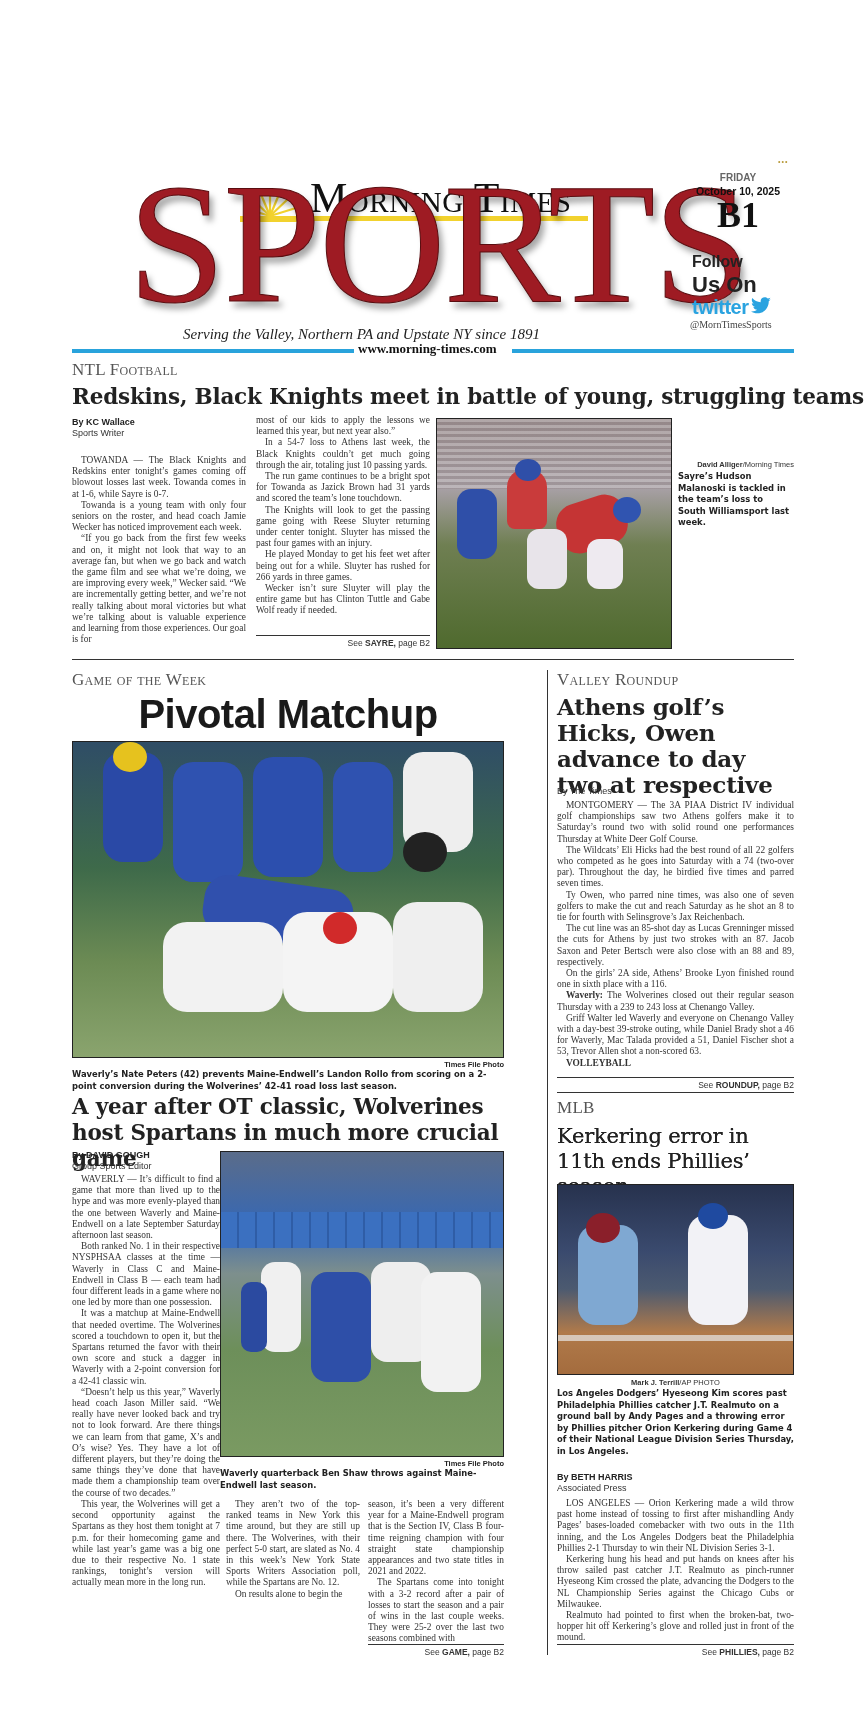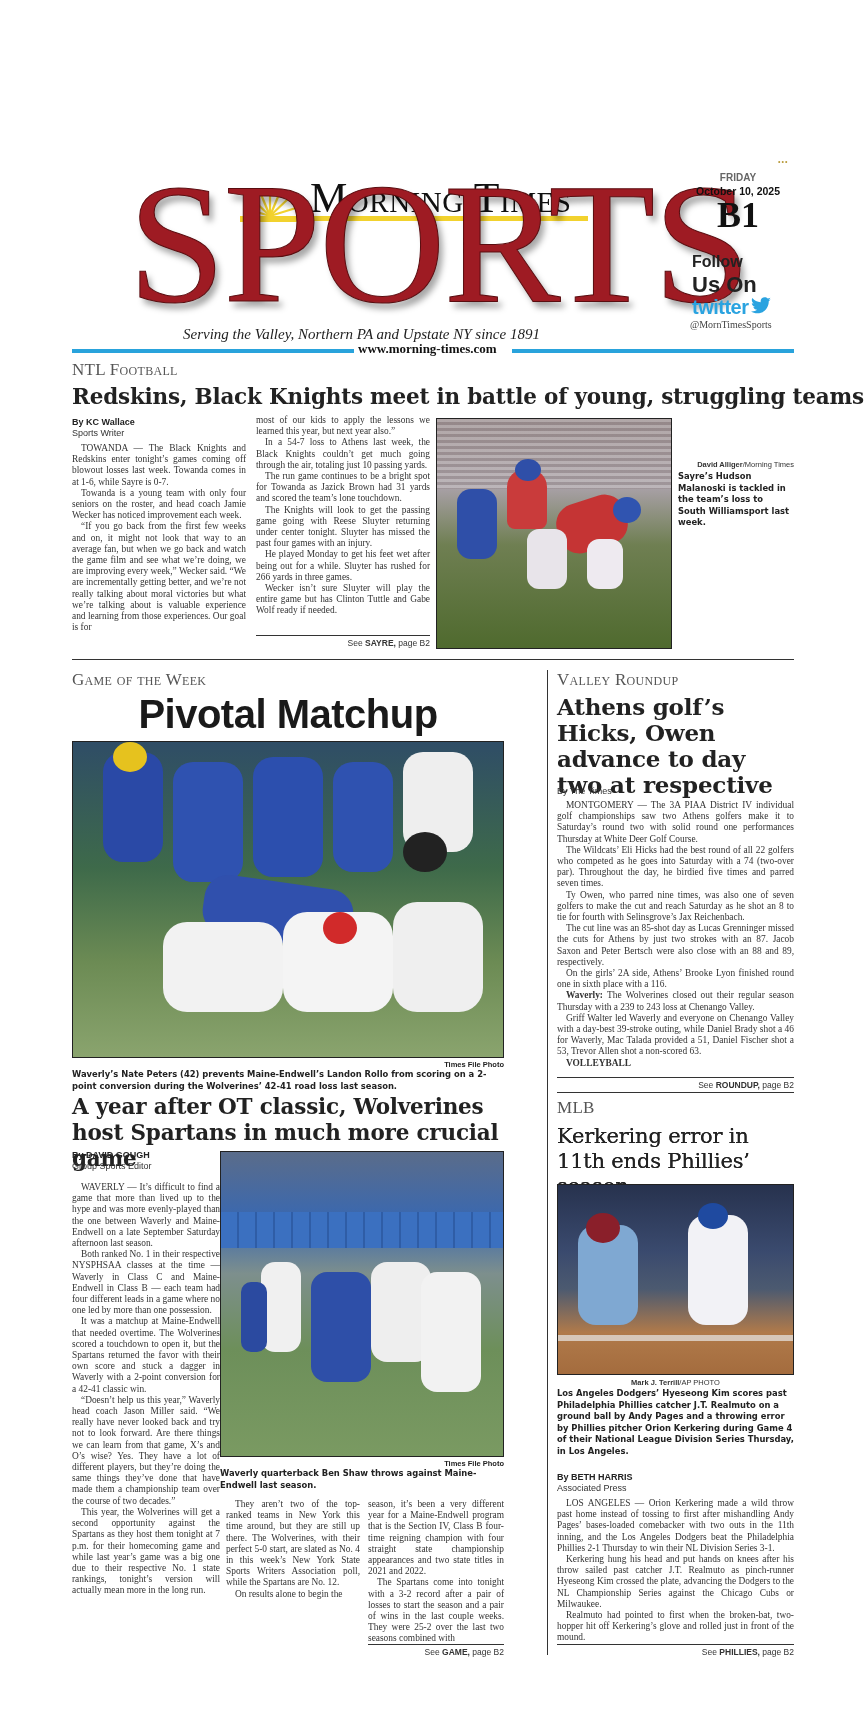--- a/index.html
+++ b/index.html
@@ -59,21 +59,21 @@
   </div>
   <div class="abs serif" style="left:690px;top:319px;font-size:10px;color:#444">@MornTimesSports</div>
 </div>
 
 <div class="abs" style="left:72px;top:360px;width:722px;height:302px">
   <div class="abs kicker" style="left:0;top:0">NTL Football</div>
   <div class="abs head" style="left:0;top:24px;font-size:21.5px;white-space:nowrap;letter-spacing:-.2px">Redskins, Black Knights meet in battle of young, struggling teams</div>
   <div class="abs" style="left:0;top:57px;width:174px">
     <div class="byline">By KC Wallace</div>
     <div class="byrole">Sports Writer</div>
-    <div class="body-text" style="margin-top:4px">
+    <div class="body-text" style="margin-top:16px">
       <p>TOWANDA — The Black Knights and Redskins enter tonight’s games coming off blowout losses last week. Towanda comes in at 1-6, while Sayre is 0-7.</p>
       <p>Towanda is a young team with only four seniors on the roster, and head coach Jamie Wecker has noticed improvement each week.</p>
       <p>“If you go back from the first few weeks and on, it might not look that way to an average fan, but when we go back and watch the game film and see what we’re doing, we are improving every week,” Wecker said. “We are incrementally getting better, and we’re not really talking about moral victories but what we’re talking about is valuable experience and learning from those experiences. Our goal is for</p>
     </div>
   </div>
   <div class="abs" style="left:184px;top:55px;width:174px">
     <div class="body-text">
       <p style="text-indent:0">most of our kids to apply the lessons we learned this year, but next year also.”</p>
       <p>In a 54-7 loss to Athens last week, the Black Knights couldn’t get much going through the air, totaling just 10 passing yards.</p>
       <p>The run game continues to be a bright spot for Towanda as Jazick Brown had 31 yards and scored the team’s lone touchdown.</p>
@@ -123,21 +123,21 @@
     <div class="abs" style="left:250px;top:170px;width:34px;height:32px;border-radius:50%;background:#d12a2a"></div>
     <div class="abs" style="left:330px;top:90px;width:44px;height:40px;border-radius:50%;background:#222"></div>
   </div>
   <div class="abs credit" style="left:0;top:390px;width:432px">Times File Photo</div>
   <div class="abs caption" style="left:0;top:399px;width:432px">Waverly’s Nate Peters (42) prevents Maine-Endwell’s Landon Rollo from scoring on a 2-point conversion during the Wolverines’ 42-41 road loss last season.</div>
   <div class="abs head" style="left:0;top:424px;width:440px;font-size:21.5px;line-height:26px;letter-spacing:-.2px">A year after OT classic, Wolverines host Spartans in much more crucial game</div>
 
   <div class="abs" style="left:0;top:480px;width:148px">
     <div class="byline">By DAVID GOUGH</div>
     <div class="byrole">Group Sports Editor</div>
-    <div class="body-text" style="margin-top:10px">
+    <div class="body-text" style="margin-top:2px">
       <p>WAVERLY — It’s difficult to find a game that more than lived up to the hype and was more evenly-played than the one between Waverly and Maine-Endwell on a late September Saturday afternoon last season.</p>
       <p>Both ranked No. 1 in their respective NYSPHSAA classes at the time — Waverly in Class C and Maine-Endwell in Class B — each team had four different leads in a game where no one led by more than one possession.</p>
       <p>It was a matchup at Maine-Endwell that needed overtime. The Wolverines scored a touchdown to open it, but the Spartans returned the favor with their own score and stuck a dagger in Waverly with a 2-point conversion for a 42-41 classic win.</p>
       <p>“Doesn’t help us this year,” Waverly head coach Jason Miller said. “We really have never looked back and try not to look forward. Are there things we can learn from that game, X’s and O’s wise? Yes. They have a lot of different players, but they’re doing the same things they’ve done that have made them a championship team over the course of two decades.”</p>
       <p>This year, the Wolverines will get a second opportunity against the Spartans as they host them tonight at 7 p.m. for their homecoming game and while last year’s game was a big one due to their respective No. 1 state rankings, tonight’s version will actually mean more in the long run.</p>
     </div>
   </div>
 
   <div class="abs photo" style="left:148px;top:481px;width:284px;height:306px;background:linear-gradient(180deg,#5a6c8a 0%,#3a68b0 22%,#7d8f8d 40%,#6d8f5a 65%,#7a9a62 100%)">
     <div class="abs" style="left:0;top:60px;width:284px;height:36px;background:repeating-linear-gradient(90deg,#3b70c0 0 16px,#2f5da6 16px 18px)"></div>

